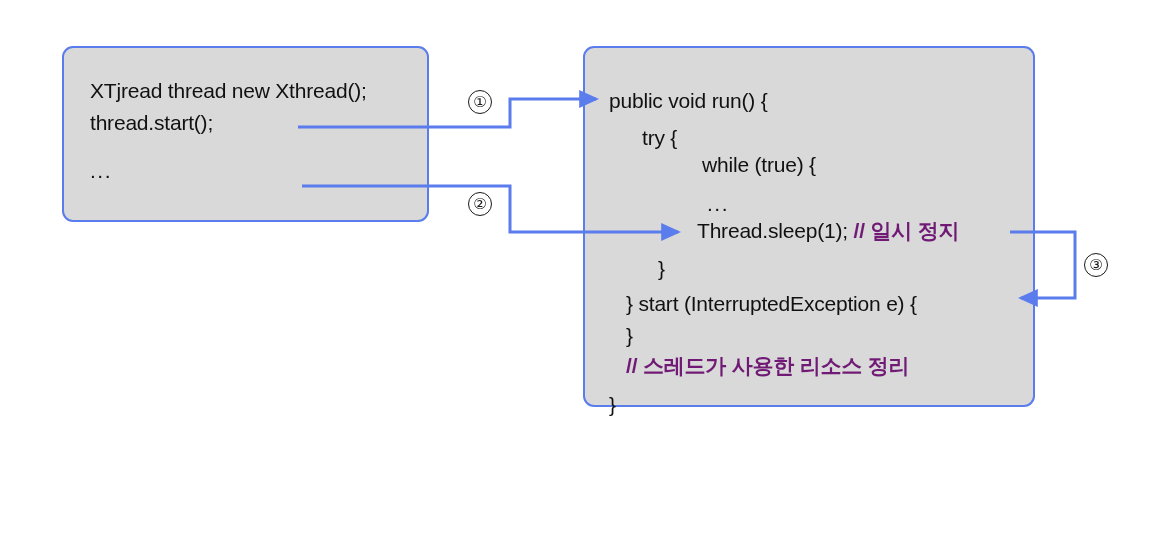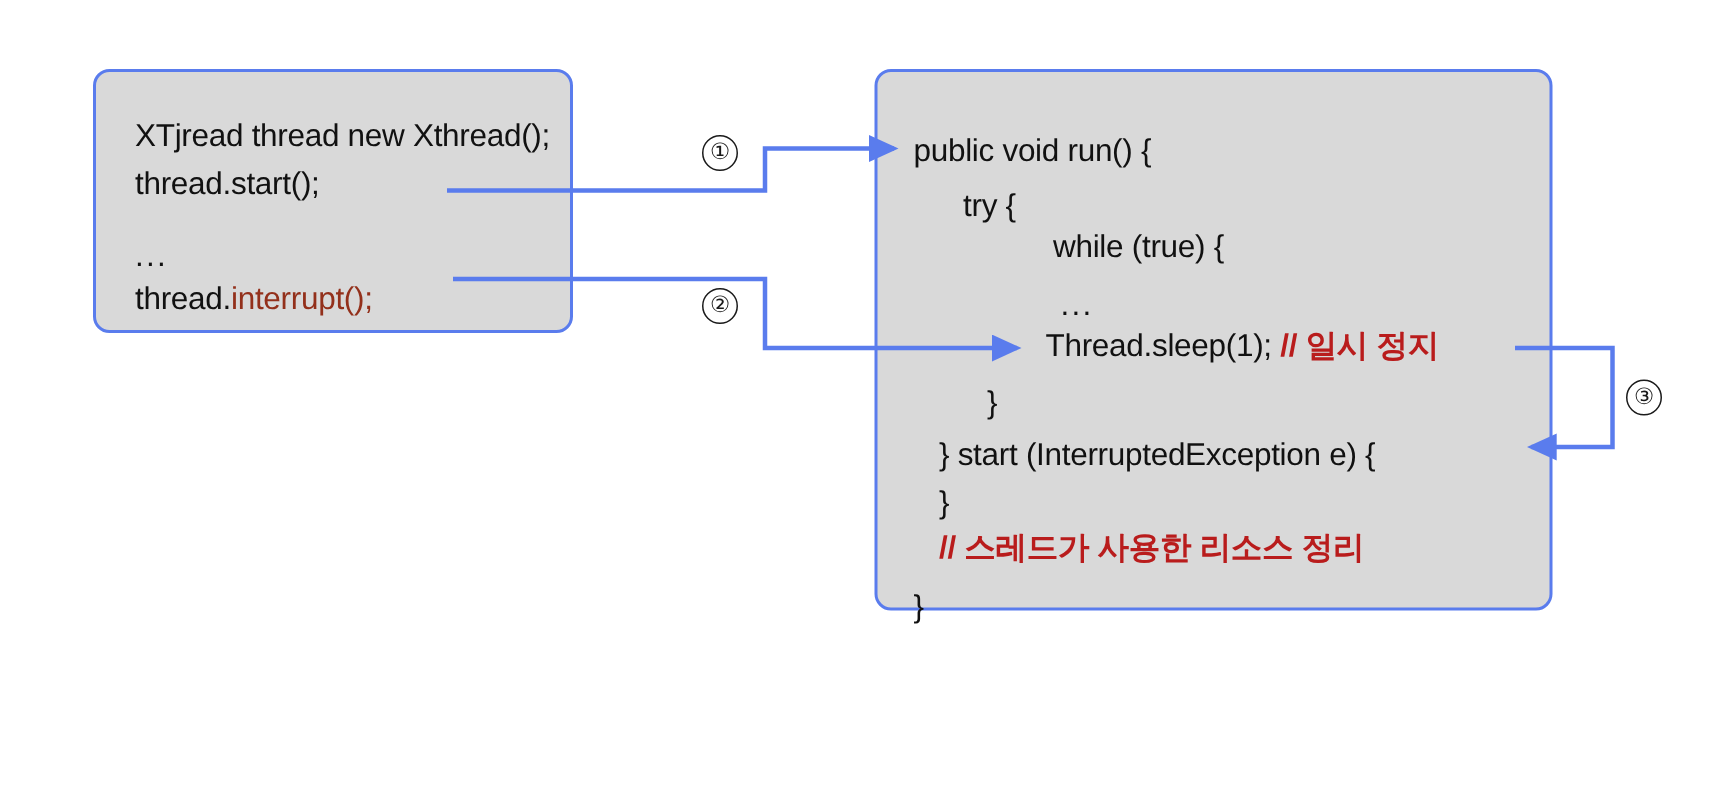--- a/index.html
+++ b/index.html
@@ -23,40 +23,40 @@
   .code-box {
     position: absolute;
     background: #d9d9d9;
     border: 2px solid #5a7ced;
     border-radius: 11px;
     box-sizing: border-box;
   }
   #left-box {
     left: 62px;
     top: 46px;
-    width: 320px;
+    width: 367px;
     height: 176px;
   }
   #right-box {
     left: 583px;
     top: 46px;
     width: 452px;
     height: 361px;
   }
   .code-line {
     position: absolute;
     white-space: pre;
     font-family: "Liberation Sans", "DejaVu Sans", sans-serif;
     font-size: 21px;
     line-height: 21px;
     color: #111111;
     letter-spacing: -0.2px;
   }
   .tok-red { color: #93301b; }
-  .tok-green { color: #b91c1c; font-weight: bold; }
+  .tok-green { color: #701a75; font-weight: bold; }
   .dots {
     letter-spacing: 1.5px;
   }
   svg.overlay {
     position: absolute;
     left: 0; top: 0;
     width: 1151px;
     height: 539px;
     pointer-events: none;
   }
@@ -77,21 +77,20 @@
 </style>
 </head>
 <body>
 
 <div id="canvas">
 
   <div class="code-box" id="left-box">
     <div class="code-line" style="left:26px; top:32px;">XTjread thread new Xthread();</div>
     <div class="code-line" style="left:26px; top:64px;">thread.start();</div>
     <div class="code-line dots" style="left:26px; top:112px;">...</div>
-    <div class="code-line" style="left:26px; top:141px;"><span>thread.</span><span class="tok-red">interrupt();</span></div>
   </div>
 
   <div class="code-box" id="right-box">
     <div class="code-line" style="left:24px; top:42px;">public void run() {</div>
     <div class="code-line" style="left:57px; top:79px;">try {</div>
     <div class="code-line" style="left:89px; top:106px;margin-left:28px;">while (true) {</div>
     <div class="code-line dots" style="left:122px; top:145px;">...</div>
     <div class="code-line" style="left:112px; top:172px;"><span>Thread.sleep(1); </span><span class="tok-green">// 일시 정지</span></div>
     <div class="code-line" style="left:73px; top:210px;">}</div>
     <div class="code-line" style="left:41px; top:245px;">} start (InterruptedException e) {</div>

